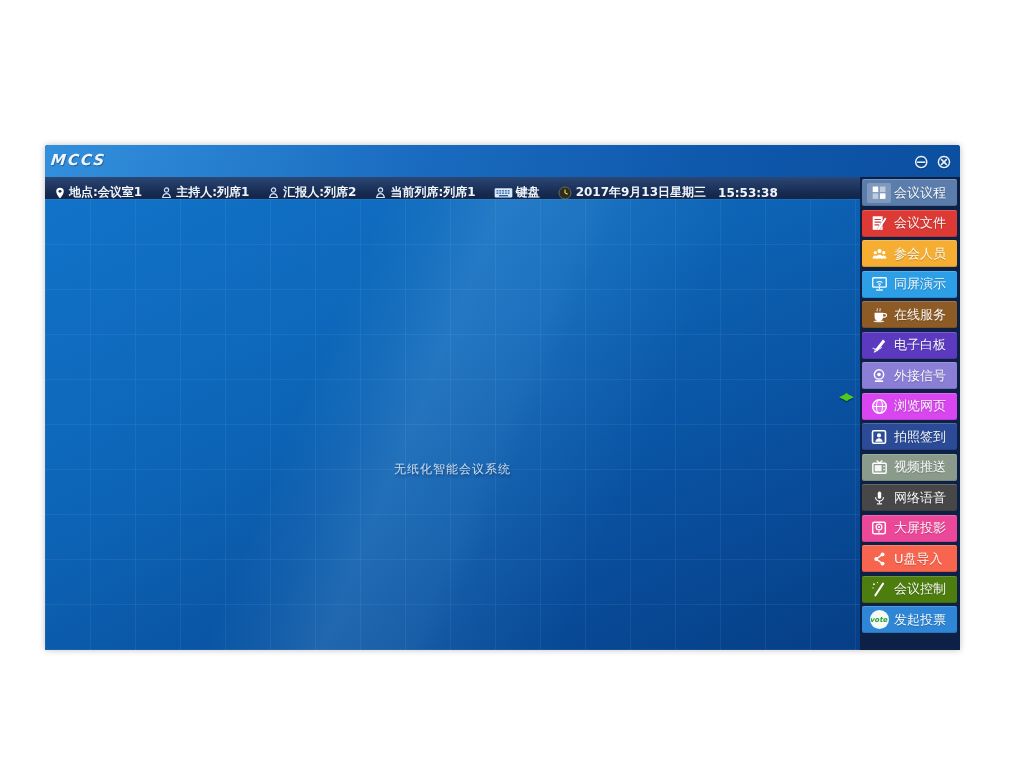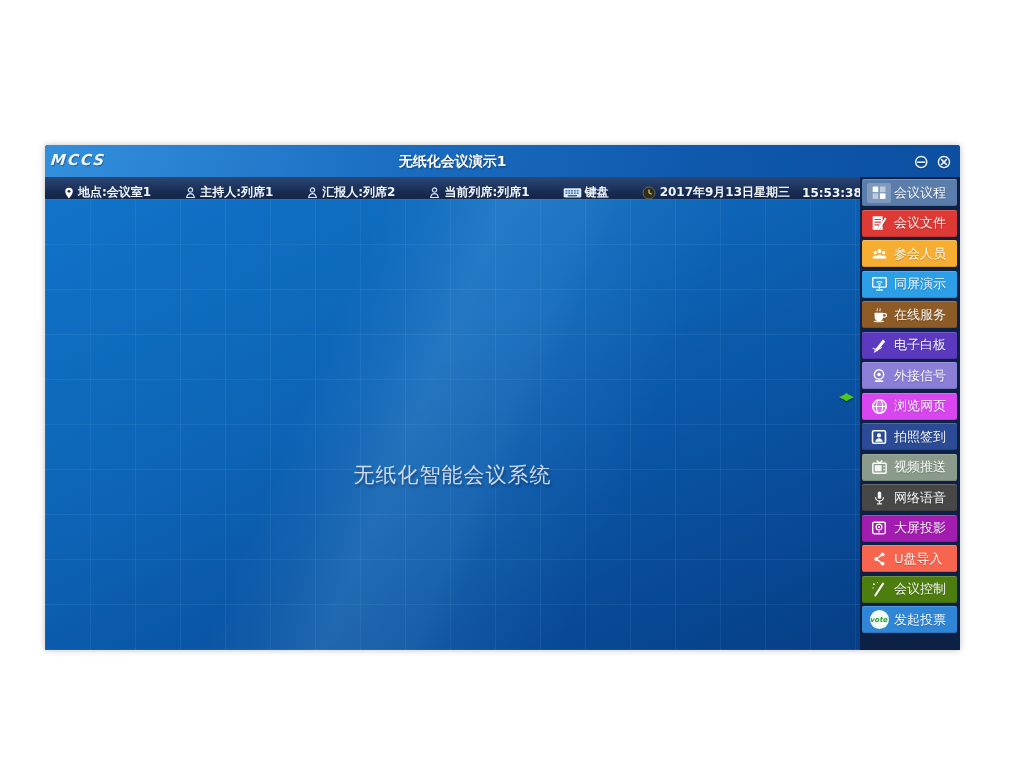--- a/index.html
+++ b/index.html
@@ -31,41 +31,41 @@
   }
   .win-btn{
     color:#e9f2fc; font-size:19px; line-height:19px; cursor:pointer;
     text-shadow:0 1px 1px rgba(0,0,0,.3); font-family:"DejaVu Sans",sans-serif;
   }
 
   
   .infobar{
     position:absolute; top:32px; left:0; width:815px; height:31px;
     background:linear-gradient(180deg,#2a4775 0%,#16294e 55%,#102140 100%);
-    display:flex; align-items:center; gap:33px; padding-left:18px;
+    display:flex; align-items:center; gap:18px; padding-left:9px;
     color:#f0f5fc; font-size:12px; font-weight:bold; white-space:nowrap;
   }
   .info-item{ display:flex; align-items:center; gap:3px; }
   .info-item svg{ display:block; }
   .datetime{ display:flex; align-items:center; gap:4px; }
   .time-text{ margin-left:8px; }
 
   
   .main{
     position:absolute; top:54px; left:0; width:815px; height:451px;
     background:
       linear-gradient(112deg, rgba(255,255,255,0) 34%, rgba(160,220,255,.13) 46%, rgba(255,255,255,0) 58%),
       linear-gradient(292deg, rgba(255,255,255,0) 30%, rgba(140,210,255,.09) 45%, rgba(255,255,255,0) 60%),
       repeating-linear-gradient(0deg, rgba(170,220,255,.08) 0 1px, transparent 1px 45px),
       repeating-linear-gradient(90deg, rgba(170,220,255,.08) 0 1px, transparent 1px 45px),
       linear-gradient(155deg,#1173c8 0%,#0d64b6 40%,#09509f 70%,#063e86 100%);
   }
   .watermark{
     position:absolute; left:0; right:0; top:262px; text-align:center;
-    color:#dfe8f1; font-size:21px; letter-spacing:1px; opacity:.9;
+    color:#dfe8f1; font-size:12px; letter-spacing:1px; opacity:.9;
     text-shadow:1px 2px 3px rgba(0,20,60,.55);
   }
 
   
   .sidebar{
     position:absolute; top:32px; right:0; width:100px; height:473px;
     background:#0d2147; padding:2px 3px 0 2px;
     display:flex; flex-direction:column; gap:3.5px;
   }
   .sb-btn{
@@ -88,21 +88,20 @@
     cursor:pointer; text-shadow:0 1px 1px rgba(0,0,0,.45); font-weight:bold;
   }
 </style>
 </head>
 <body>
 
 <div class="app-window">
 
   <div class="titlebar">
     <span class="logo">MCCS</span>
-    <div class="title">无纸化会议演示1</div>
     <div class="win-controls">
       <span class="win-btn">⊖</span>
       <span class="win-btn">⊗</span>
     </div>
   </div>
 
   <div class="infobar">
     <span class="info-item">
       <svg width="12" height="14" viewBox="0 0 14 14">
           <path d="M7 .8a4.4 4.4 0 0 0-4.4 4.4C2.6 8.5 7 13.2 7 13.2s4.4-4.7 4.4-8A4.4 4.4 0 0 0 7 .8z" fill="#ffffff"></path>
@@ -300,21 +299,21 @@
         <svg width="17" height="18" viewBox="0 0 20 20">
             <rect x="8" y="2.4" width="4" height="8.6" rx="2" fill="#fff"></rect>
             <path d="M5.4 9a4.6 4.6 0 0 0 9.2 0" fill="none" stroke="#fff" stroke-width="1.4"></path>
             <line x1="10" y1="13.6" x2="10" y2="16" stroke="#fff" stroke-width="1.4"></line>
             <line x1="7" y1="16.9" x2="13" y2="16.9" stroke="#fff" stroke-width="1.4"></line>
           </svg>
       </span>
       <span class="sb-label">网络语音</span>
     </div>
 
-    <div class="sb-btn" style="background-color: #a21caf;">
+    <div class="sb-btn" style="background-color: #ec4899;">
       <span class="sb-icon">
         <svg width="18" height="18" viewBox="0 0 20 20">
             <rect x="3" y="3.6" width="14" height="12.8" rx="1.6" fill="none" stroke="#fff" stroke-width="1.6"></rect>
             <circle cx="10" cy="9" r="3.2" fill="none" stroke="#fff" stroke-width="1.4"></circle>
             <circle cx="10" cy="9" r="1.2" fill="#fff"></circle>
             <circle cx="10" cy="14.3" r=".9" fill="#fff"></circle>
           </svg>
       </span>
       <span class="sb-label">大屏投影</span>
     </div>

